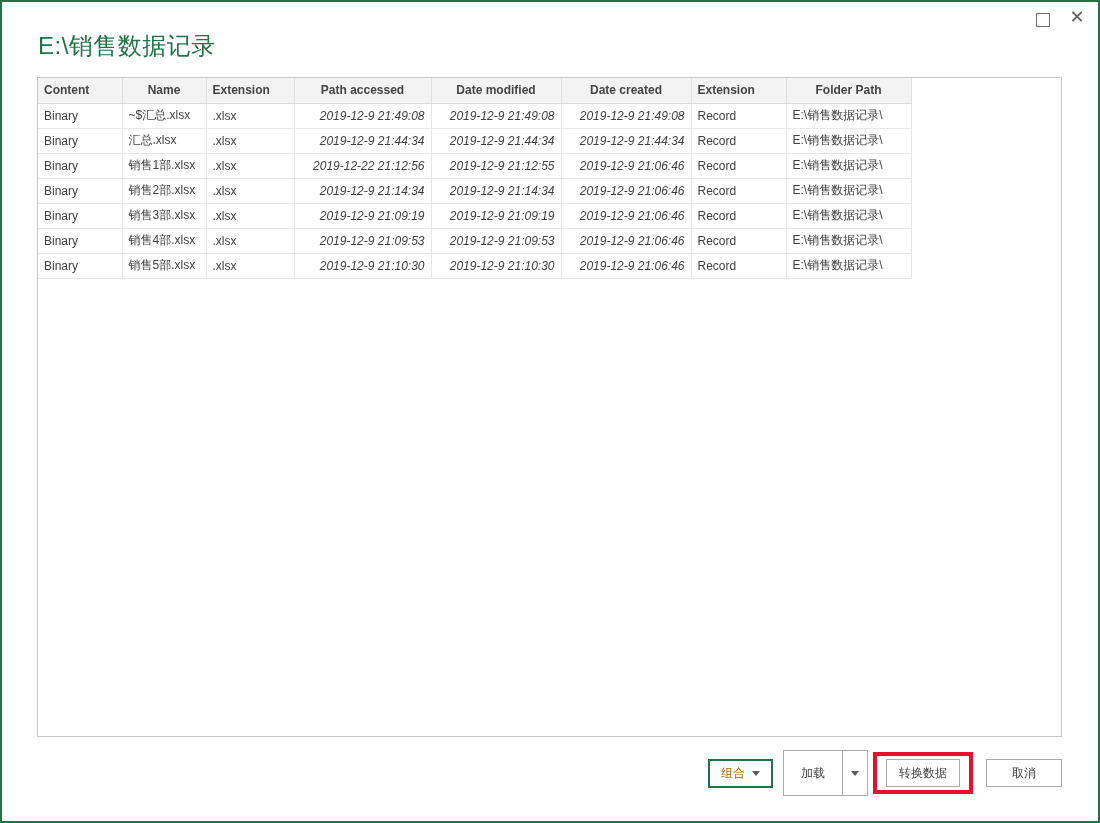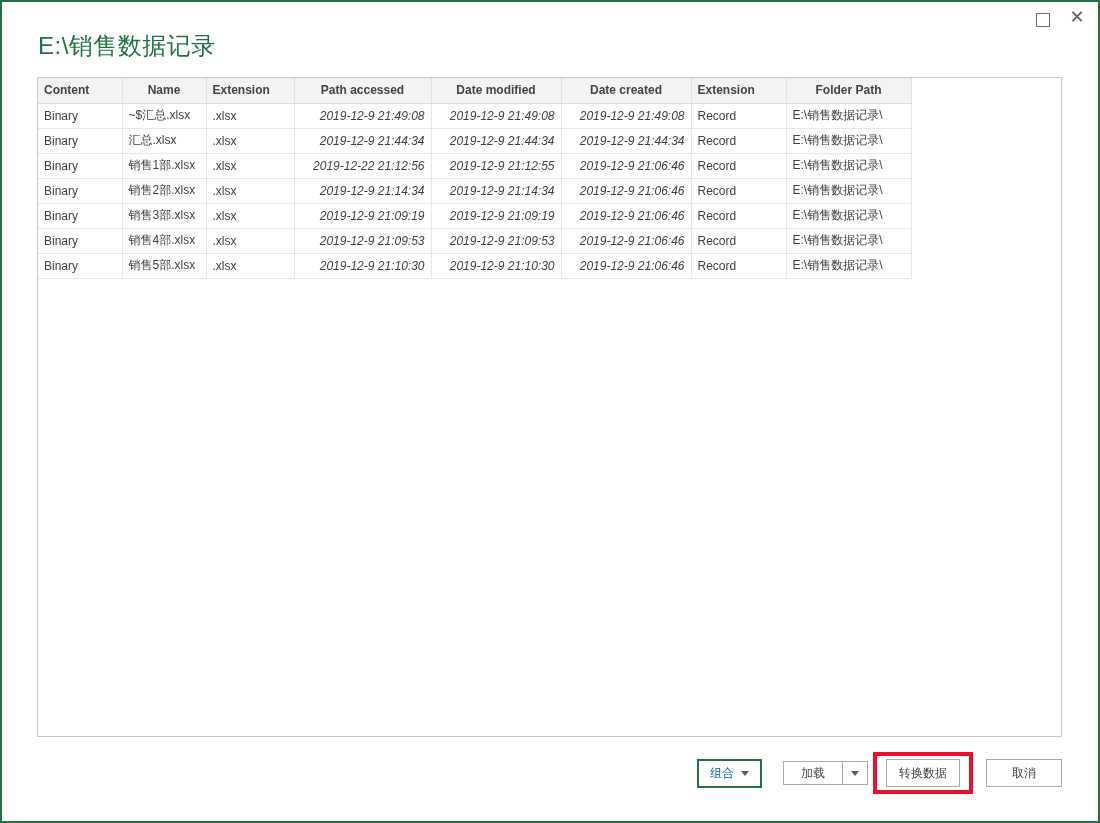--- a/index.html
+++ b/index.html
@@ -60,26 +60,26 @@
   }
   .btn{
     height:28px;background:#fff;border:1px solid #ababab;color:#3f3f3f;
     font-size:12px;font-family:inherit;cursor:pointer;box-sizing:border-box;
   }
   .caret{
     display:inline-block;width:0;height:0;margin-left:7px;vertical-align:middle;
     border-left:4px solid transparent;border-right:4px solid transparent;border-top:5px solid #5a5a5a;
   }
   .btn-combine{
-    border:2px solid #217346;color:#0369a1;height:29px;padding:0 11px;
-    margin-right:21px;display:flex;align-items:center;background:#fff;
+    border:2px solid #217346;color:#a16207;height:29px;padding:0 11px;
+    margin-right:10px;display:flex;align-items:center;background:#fff;
     font-size:12px;font-family:inherit;cursor:pointer;box-sizing:border-box;
   }
   .split{
-    display:flex;align-items:stretch;height:24px;border:1px solid #ababab;
+    display:flex;align-items:stretch;height:46px;border:1px solid #ababab;
     box-sizing:border-box;background:#fff;margin-right:5px;
   }
   .split .main{border:none;background:#fff;padding:0 17px;font-size:12px;color:#3f3f3f;font-family:inherit;cursor:pointer;}
   .split .arrow{border:none;border-left:1px solid #ababab;background:#fff;width:25px;cursor:pointer;display:flex;align-items:center;justify-content:center;}
   .split .arrow .caret{margin-left:0;}
   .red-box{
     border:4px solid #e8112d;padding:3px 9px;display:flex;align-items:center;margin-right:13px;
   }
   .btn-transform{padding:0 12px;}
   .btn-cancel{width:76px;}

